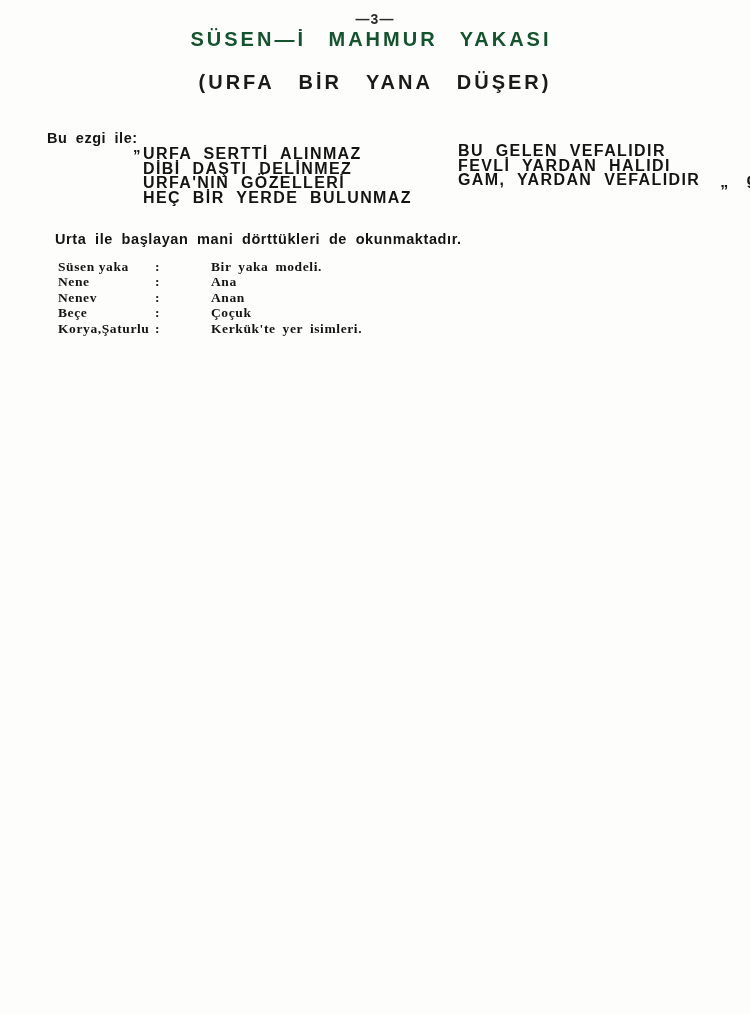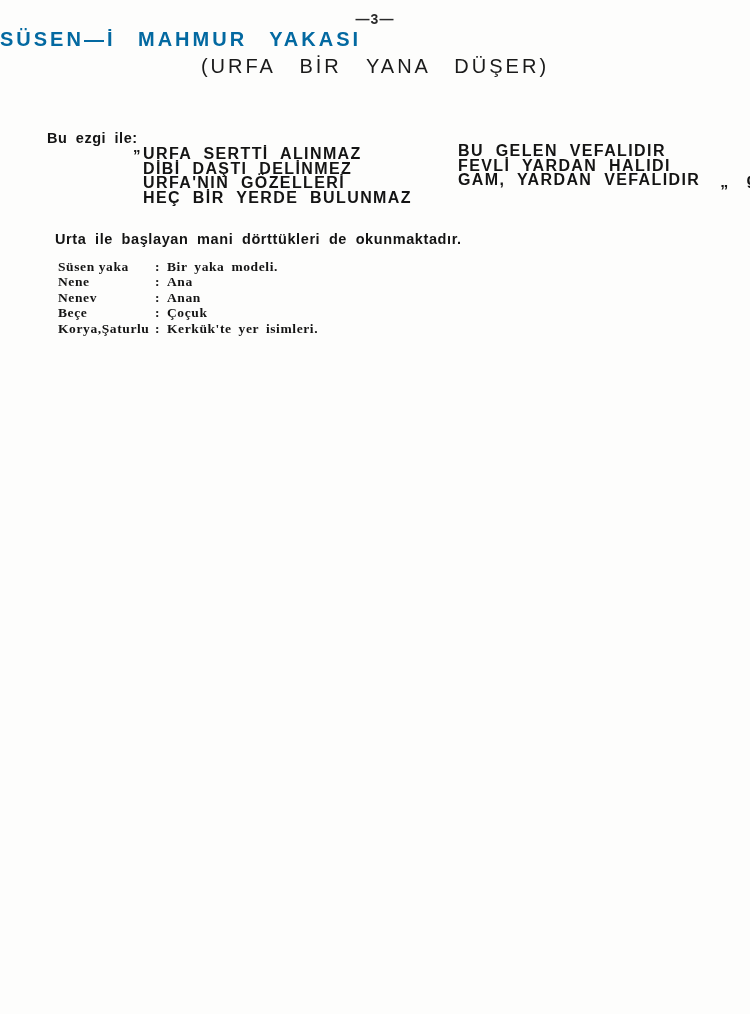--- a/index.html
+++ b/index.html
@@ -13,29 +13,29 @@
     overflow:hidden;
     margin:0 auto;
   }
   .pagenum{
     position:absolute;top:11px;left:0;right:0;
     text-align:center;
     font-size:14px;letter-spacing:1px;color:#2a2a2a;
   }
   .title1{
     position:absolute;top:28px;left:0;right:8px;margin:0;
-    text-align:left;
+    text-align:center;
     font-size:20px;letter-spacing:3px;word-spacing:14px;
-    color:#0369a1;font-weight:700;
+    color:#14532d;font-weight:700;
   }
   .title2{
-    position:absolute;top:55px;left:0;right:0;margin:0;
+    position:absolute;top:55px;left:0;right:0;margin:16px;
     text-align:center;
     font-size:20px;letter-spacing:3px;word-spacing:16px;
-    color:#1a1a1a;font-weight:400;
+    color:#1a1a1a;font-weight:700;
   }
   .lead{
     position:absolute;left:47px;top:130px;
     font-size:14.5px;letter-spacing:0.5px;word-spacing:4px;
   }
   .openquote{
     position:absolute;left:133px;top:138px;
     font-size:15px;
   }
   .verses{
@@ -53,21 +53,21 @@
     white-space:nowrap;
     margin-top:13px;
   }
   .glossary{
     position:absolute;left:58px;top:259px;
     font-size:13.5px;letter-spacing:0.6px;font-family:Liberation Serif, serif;
   }
   .grow{display:flex;line-height:15.4px;white-space:nowrap;}
   .gterm{display:inline-block;width:97px;}
   .gsep{display:inline-block;width:12px;text-align:left;}
-  .gdef{word-spacing:3px;}
+  .gdef{word-spacing:3px;margin-left:44px;}
 </style>
 </head>
 <body>
 
 <div class="page">
 
   <div class="pagenum">—3—</div>
 
   <h1 class="title1">SÜSEN—İ MAHMUR YAKASI</h1>
   <h2 class="title2">(URFA BİR YANA DÜŞER)</h2>

